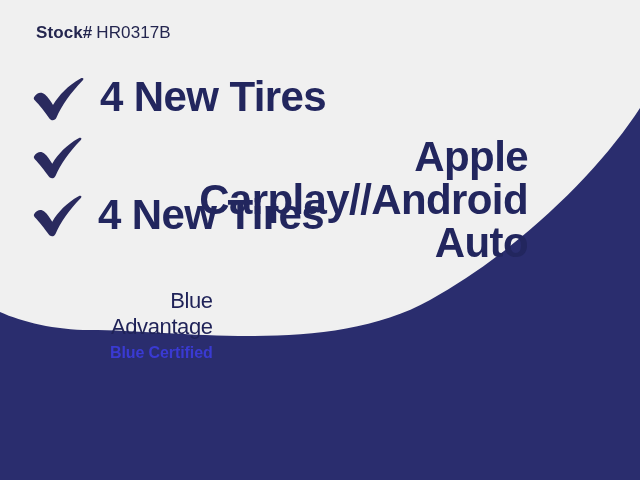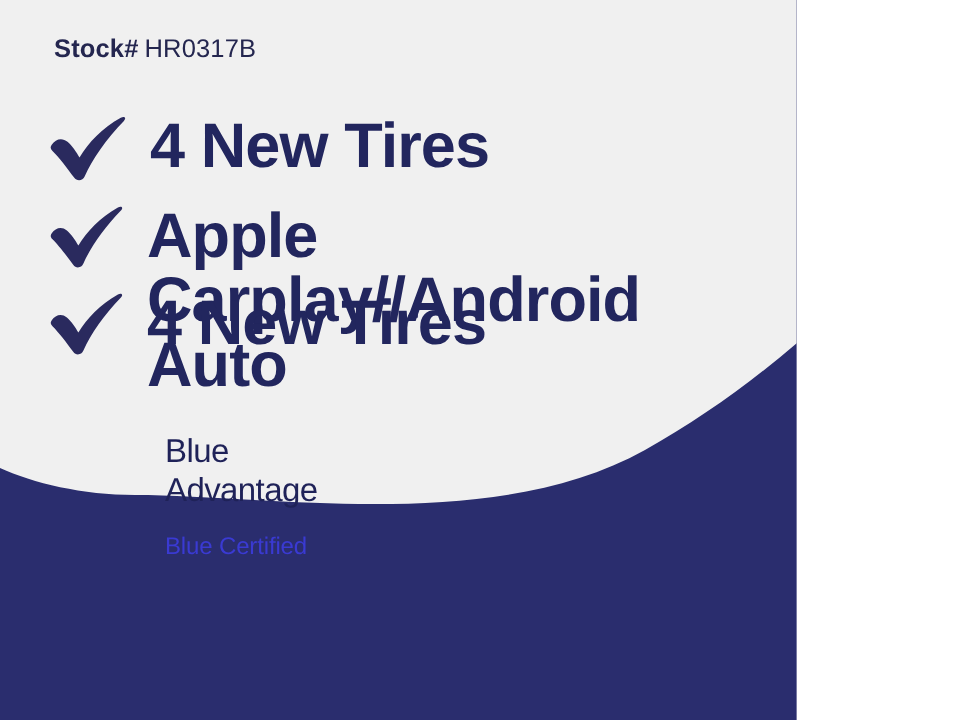--- a/index.html
+++ b/index.html
@@ -3,25 +3,26 @@
 <meta charset="utf-8">
 <title>Vehicle Feature Card</title>
 <style>
   html, body {
     margin: 0;
     padding: 0;
     background: #ffffff;
   }
   #stage {
     position: relative;
-    width: 531px;
+    width: 640px;
     height: 480px;
     overflow: hidden;
     font-family: "Liberation Sans", sans-serif;
     background: #2a2d6e;
+    text-align: right;
   }
   
   #bg-navy {
     position: absolute;
     inset: 0;
     background: #2a2d6e;
   }
   #bg-curve-svg {
     position: absolute;
     inset: 0;
@@ -104,25 +105,25 @@
     color: #1f2258;
     font-size: 22px;
     font-weight: 400;
     line-height: 26px;
     letter-spacing: -0.4px;
     display: block;
   }
   #ba-certified {
     color: #3a3ad2;
     font-size: 16px;
-    font-weight: 400;
+    font-weight: 700;
     line-height: 20px;
     letter-spacing: -0.1px;
     display: block;
-    margin-top: 15px;
+    margin-top: 3px;
   }
 </style>
 </head>
 <body>
 
 <div id="stage">
 
   <div id="bg-navy"></div>
 
   <svg id="bg-curve-svg" viewBox="0 0 640 480">

